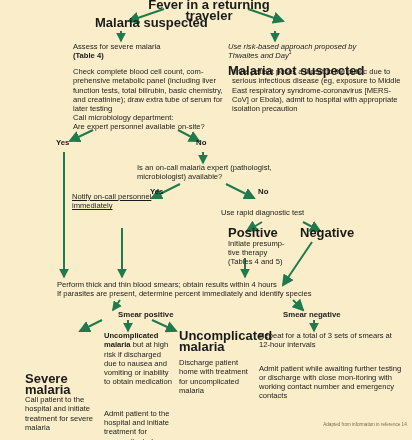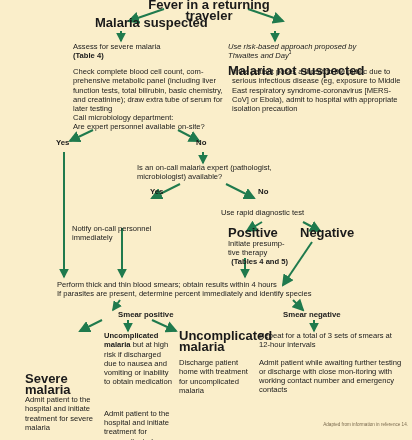--- a/index.html
+++ b/index.html
@@ -122,70 +122,70 @@
     <div>microbiologist) available?</div>
   </div>
 
   <div class="lbl" style="left:150px;top:187px;">
     <span>Yes</span>
   </div>
   <div class="lbl" style="left:258px;top:187px;">
     <span>No</span>
   </div>
 
-  <div class="node bd" style="left:72px;top:224px;width:110px;">
+  <div class="node bd" style="left:72px;top:192px;width:110px;text-decoration:underline;">
     <div>Notify on-call personnel</div>
     <div>immediately</div>
   </div>
 
   <div class="node bd" style="left:221px;top:208px;width:130px;">
     <span>Use rapid diagnostic test</span>
   </div>
 
   <div class="node" style="left:228px;top:228px;width:60px;">
     <div class="hd">Positive</div>
     <div class="bd">Initiate presump-</div>
     <div class="bd">tive therapy</div>
-    <div class="bd" style="font-weight:bold;text-align:right;">(Tables 4 and 5)</div>
+    <div class="bd" style="font-weight:normal;">(Tables 4 and 5)</div>
   </div>
 
   <div class="node hd" style="left:300px;top:228px;width:70px;">
     <span>Negative</span>
   </div>
 
   <div class="node bd" style="left:57px;top:280px;width:300px;">
     <div>Perform thick and thin blood smears; obtain results within 4 hours</div>
     <div>If parasites are present, determine percent immediately and identify species</div>
   </div>
 
   <div class="lbl" style="left:102px;top:310px;margin-left:16px;">
     <span>Smear positive</span>
   </div>
   <div class="lbl" style="left:283px;top:310px;">
     <span>Smear negative</span>
   </div>
 
   <div class="node" style="left:25px;top:331px;width:78px;margin-top:43px;">
     <div class="hd">Severe malaria</div>
-    <div class="bd">Admit patient to the hospital and initiate treatment for severe malaria</div>
+    <div class="bd">Call patient to the hospital and initiate treatment for severe malaria</div>
   </div>
 
   <div class="node" style="left:104px;top:331px;width:70px;">
     <div class="bd"><b>Uncomplicated</b><br><b>malaria</b><span> but at high risk if discharged due to nausea and vomiting or inability to obtain medication</span></div>
     <div class="bd" style="margin-top:22px;">Admit patient to the hospital and initiate treatment for uncomplicated malaria</div>
   </div>
 
   <div class="node" style="left:179px;top:331px;width:75px;">
     <div class="hd">Uncomplicated</div>
     <div class="hd">malaria</div>
     <div class="bd" style="margin-top:6px;">Discharge patient home with treatment for uncomplicated malaria</div>
   </div>
 
   <div class="node" style="left:259px;top:331px;width:145px;">
     <div class="bd">Repeat for a total of 3 sets of smears at 12-hour intervals</div>
-    <div class="bd" style="margin-top:8px;">Admit patient while awaiting further testing or discharge with close mon-itoring with working contact number and emergency contacts</div>
+    <div class="bd" style="margin-top:14px;">Admit patient while awaiting further testing or discharge with close mon-itoring with working contact number and emergency contacts</div>
   </div>
 
   <div class="credit" style="left:300px;top:422px;width:108px;text-align:right;">
     <span>Adapted from information in reference 14.</span>
   </div>
 
 </div>
 
 </body></html>

